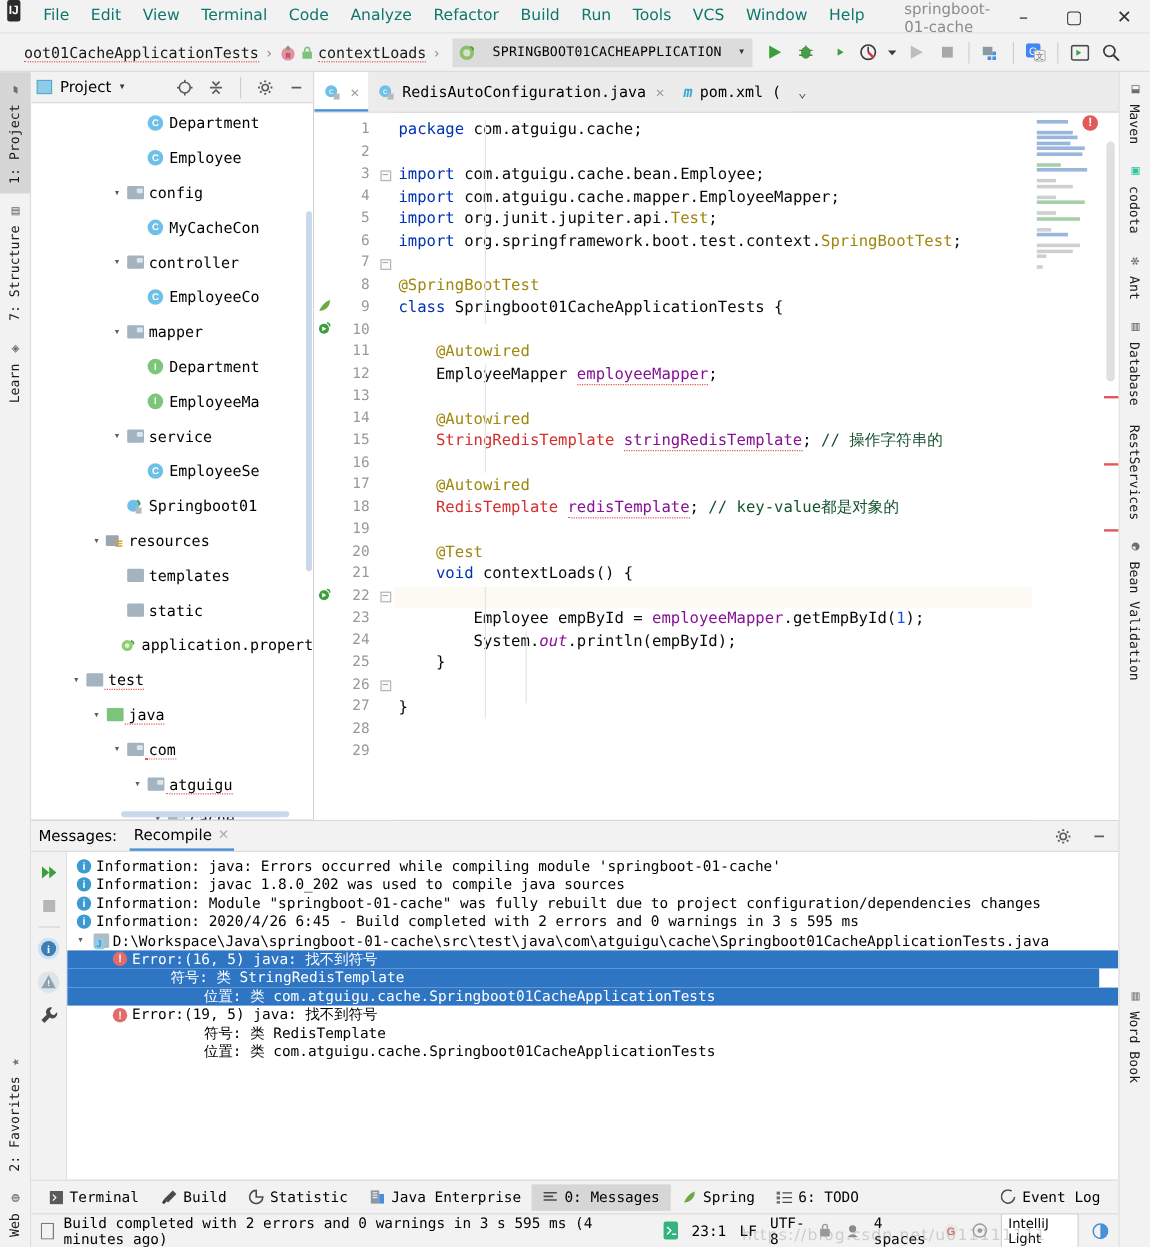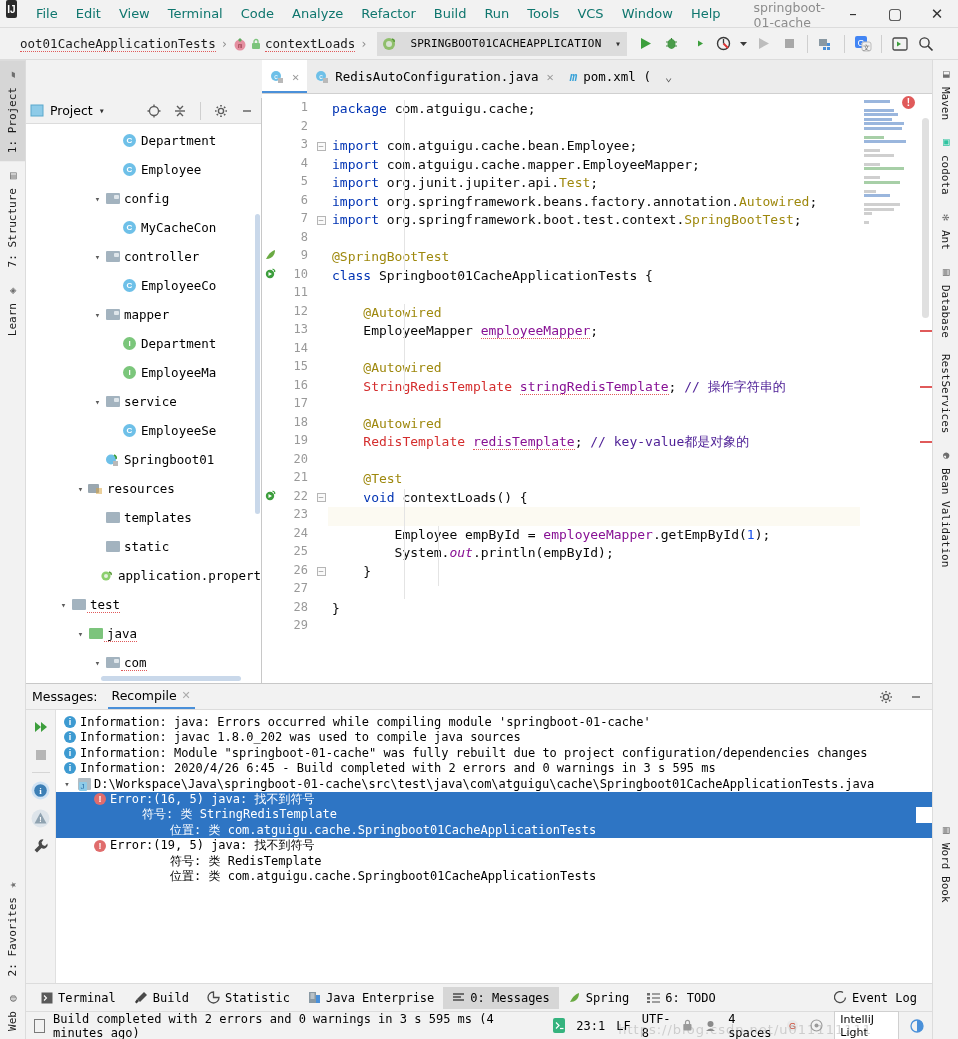--- a/index.html
+++ b/index.html
@@ -85,21 +85,20 @@
   }
   .rrail-ic{ transform:rotate(-90deg); font-size:11px; color:#6e6e6e;}
 
   .center{ flex:1 1 auto; display:flex; flex-direction:column; min-width:0;}
   .upper{ flex:1 1 auto; display:flex; min-height:0; }
 
   
   .project{
     width:236px; flex:0 0 236px; background:#fff; display:flex; flex-direction:column;
     border-right:1px solid #c8c8c8;
-    margin-top:38px;
   }
   .proj-head{
     height:26px; flex:0 0 26px; display:flex;align-items:center; gap:6px;
     background:#f2f2f2; border-bottom:1px solid #dcdcdc; padding:0 4px;
   }
   .proj-title{ font-size:12.5px; font-family:"DejaVu Sans",sans-serif;}
   .proj-head .sp{ margin-left:auto;}
   .ph-btn{ width:20px;height:20px;display:flex;align-items:center;justify-content:center;color:#5c5c5c;}
   .tree{ flex:1 1 auto; overflow:hidden; position:relative; padding-top:2px;}
   .node{ height:29px; display:flex; align-items:center; font-size:12.5px; white-space:nowrap;
@@ -138,21 +137,21 @@
   .gmark{ position:absolute; left:3px; top:1px; font-size:11px;}
   .fold-col{ width:14px;flex:0 0 14px;background:#fff;padding-top:6px;}
   .fline{ height:18.5px; display:flex;align-items:center;justify-content:center;color:#9a9a9a;font-size:9px;}
   .code{ flex:1 1 auto; padding-top:6px; overflow:hidden; position:relative;}
   .cline{ height:18.5px; font-size:13px; white-space:pre; font-family:"DejaVu Sans Mono",monospace;
           line-height:18.5px; padding-left:4px;}
   .cline.hl{ background:#fcfaf2;}
   .kw{ color:#0033b3;}
   .ann{ color:#9e880d;}
   .num{ color:#1750eb;}
-  .cmt-g{ color:#4c1d95;}
+  .cmt-g{ color:#14532d;}
   .fld{ color:#871094;}
   .sfld{ color:#871094; font-style:italic;}
   .err{ color:#d42e2e;}
   .plain{ color:#080808;}
   .wav-r{ border-bottom:1.5px dotted #e05a5a;}
   .indent-guide{ position:absolute; width:1px; background:#e4e4e4;}
 
   .minimap{ width:58px;flex:0 0 58px; background:#fff; position:relative; padding-top:4px;}
   .mm-line{ height:3px; margin:1.5px 0 1.5px 4px; background:#cfcfcf;}
   .mm-line.b{ background:#9ab6dd;}
@@ -713,21 +712,20 @@
             <div class="code" id="code">
               <div class="indent-guide" style="left:76px; top:6px; height:170px;"></div>
               <div class="indent-guide" style="left:76px; top:210px; height:90px;"></div>
               <div class="indent-guide" style="left:76px; top:395px; height:110px;"></div>
               <div class="indent-guide" style="left:110px; top:432px; height:60px;"></div>
             <div class="cline"><span class="kw">package </span><span class="plain">com.atguigu.cache;</span></div>
                 <div class="cline">&nbsp;</div>
                 <div class="cline"><span class="kw">import </span><span class="plain">com.atguigu.cache.bean.Employee;</span></div>
                 <div class="cline"><span class="kw">import </span><span class="plain">com.atguigu.cache.mapper.EmployeeMapper;</span></div>
                 <div class="cline"><span class="kw">import </span><span class="plain">org.junit.jupiter.api.</span><span class="ann">Test</span><span class="plain">;</span></div>
-                <div class="cline"><span class="kw">import </span><span class="plain">org.springframework.beans.factory.annotation.</span><span class="ann">Autowired</span><span class="plain">;</span></div>
                 <div class="cline"><span class="kw">import </span><span class="plain">org.springframework.boot.test.context.</span><span class="ann">SpringBootTest</span><span class="plain">;</span></div>
                 <div class="cline">&nbsp;</div>
                 <div class="cline"><span class="ann">@SpringBootTest</span></div>
                 <div class="cline"><span class="kw">class </span><span class="plain">Springboot01CacheApplicationTests {</span></div>
                 <div class="cline">&nbsp;</div>
                 <div class="cline"><span class="ann">    @Autowired</span></div>
                 <div class="cline"><span class="plain">    EmployeeMapper </span><span class="fld wav-r">employeeMapper</span><span class="plain">;</span></div>
                 <div class="cline">&nbsp;</div>
                 <div class="cline"><span class="ann">    @Autowired</span></div>
                 <div class="cline"><span class="err">    StringRedisTemplate </span><span class="fld wav-r">stringRedisTemplate</span><span class="plain">; </span><span class="cmt-g">// 操作字符串的</span></div>

